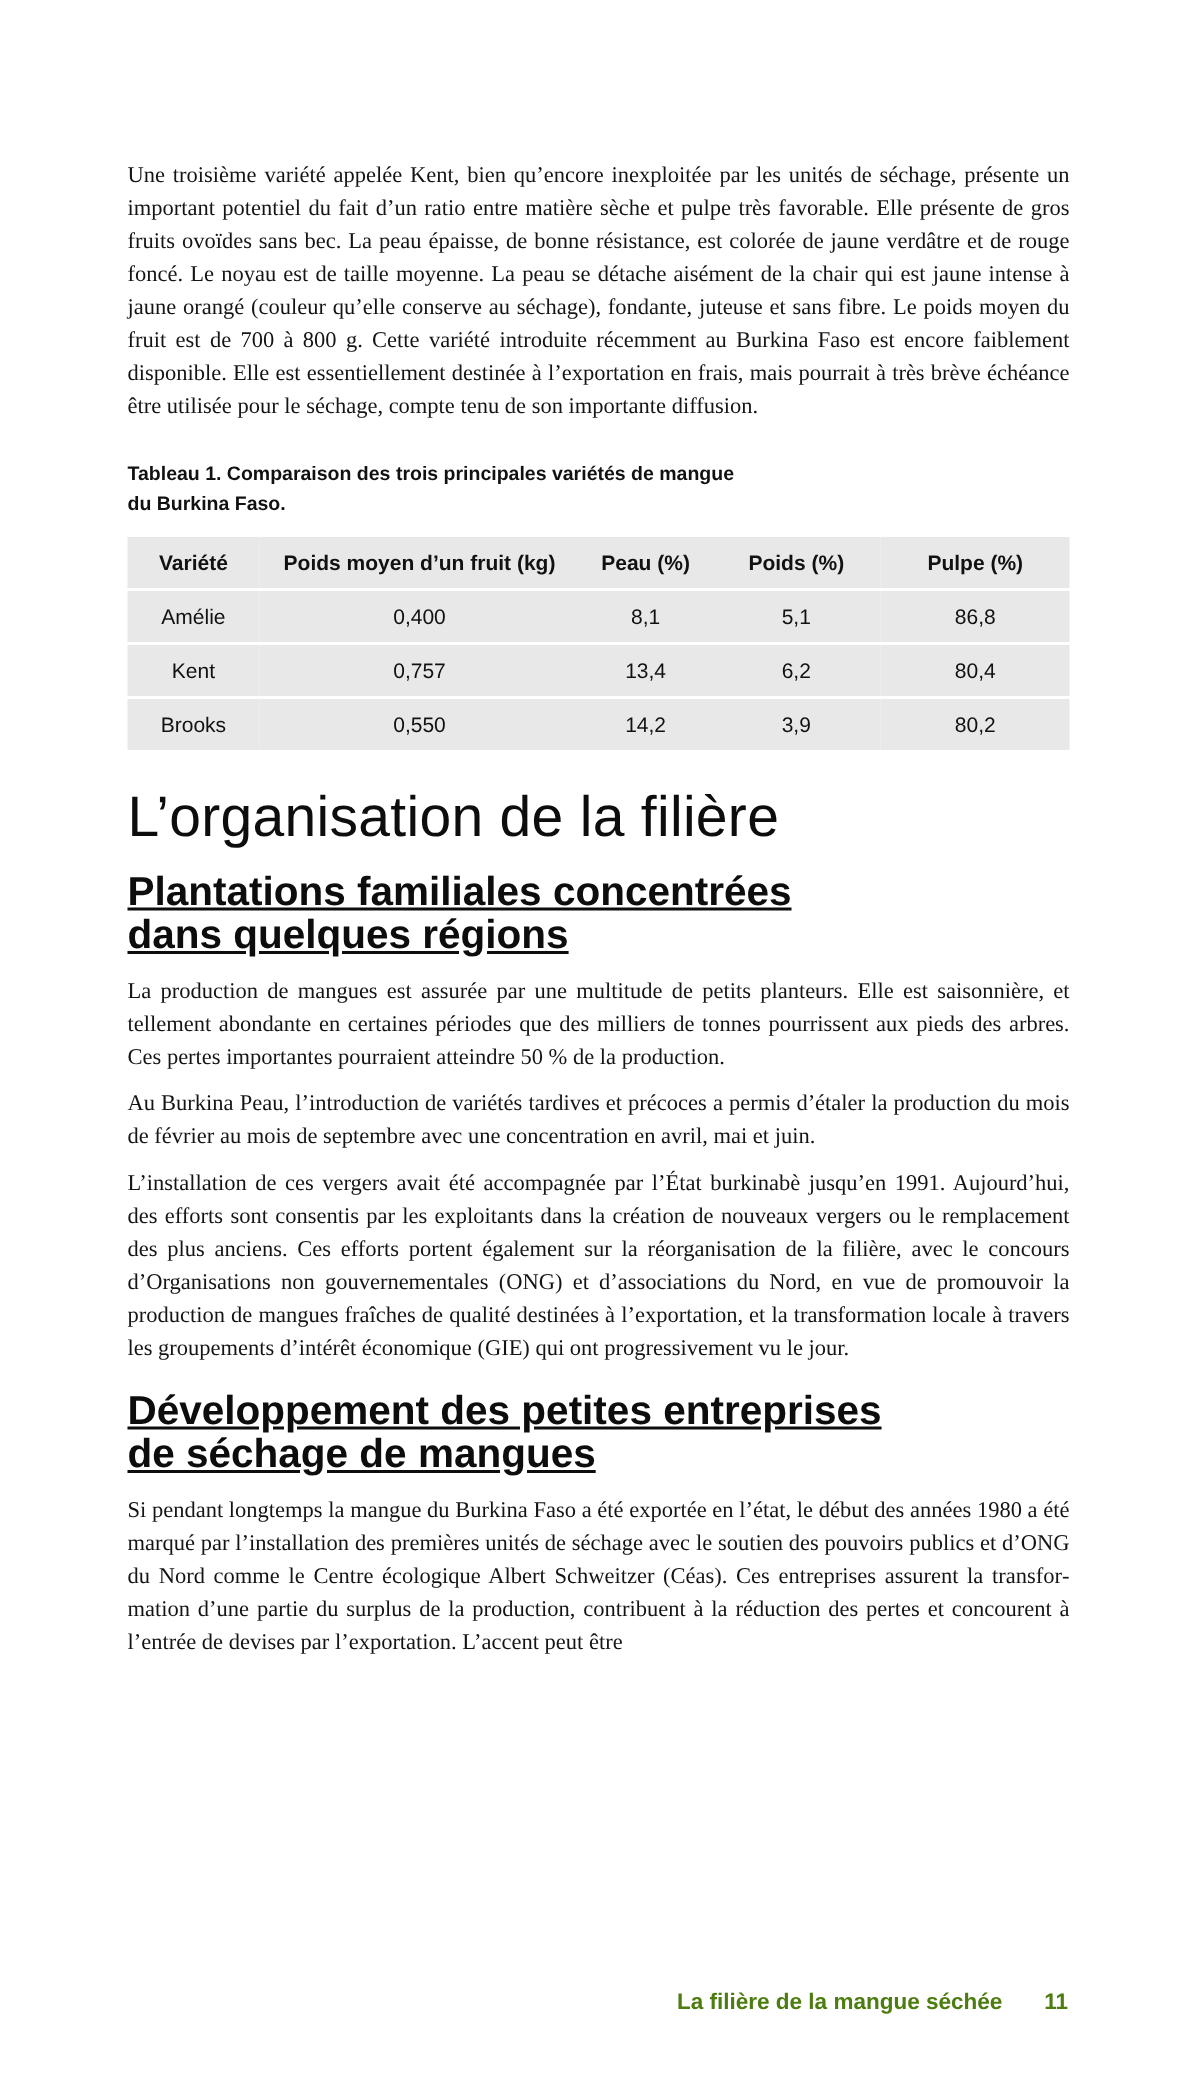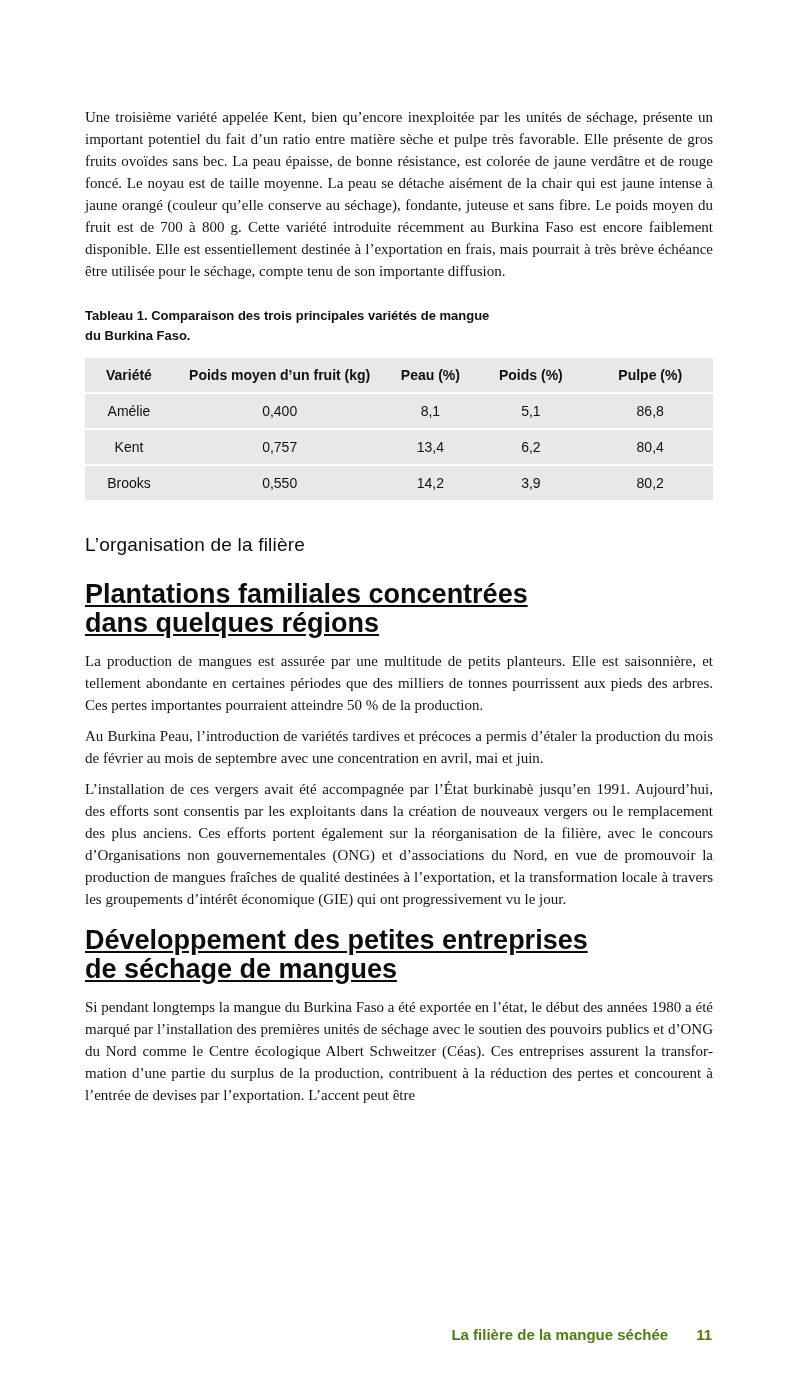--- a/index.html
+++ b/index.html
@@ -54,21 +54,21 @@
   }
   table.varieties th { font-weight: bold; }
   .col-variete { width: 14%; }
   .col-poids   { width: 34%; }
   .col-peau    { width: 14%; }
   .col-noyau   { width: 18%; }
   .col-pulpe   { width: 20%; }
   h1.section {
     font-family: "Liberation Sans", sans-serif;
     font-weight: normal;
-    font-size: 19px;
+    font-size: 38px;
     line-height: 38px;
     margin: 24px 0 8px 0;
     color: #0d0d0d;
     letter-spacing: 0.2px;
   }
   h2.subsection {
     font-family: "Liberation Sans", sans-serif;
     font-weight: bold;
     font-size: 27px;
     line-height: 29px;

